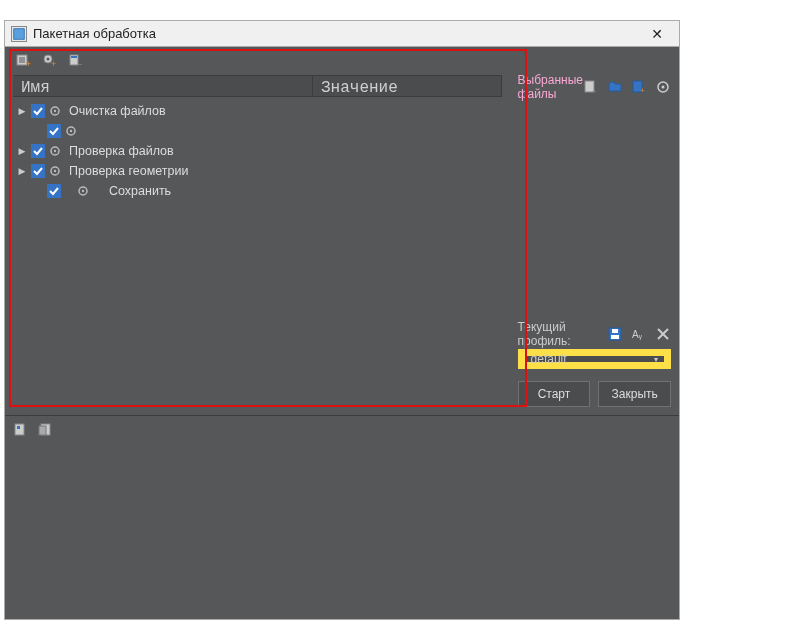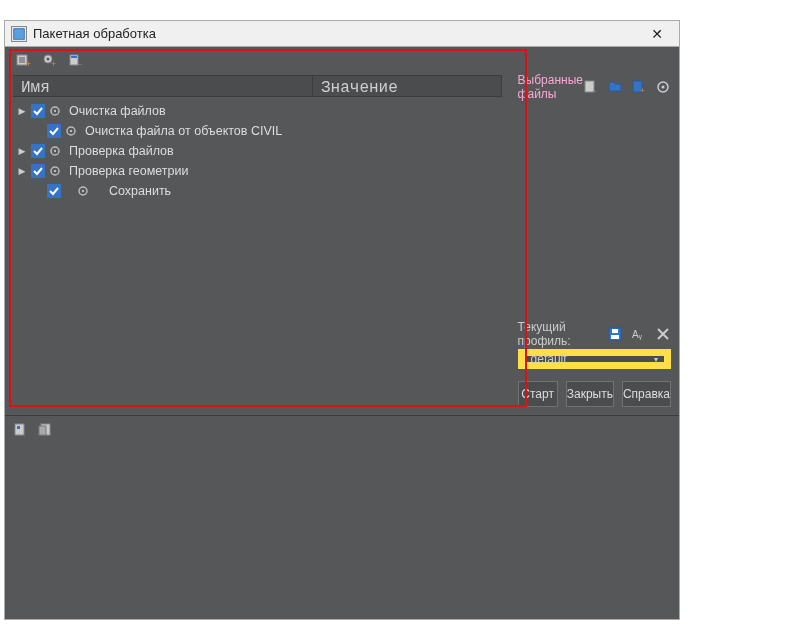--- a/index.html
+++ b/index.html
@@ -287,21 +287,20 @@
                     <svg viewBox="0 0 10 10">
                       <polyline points="1,5 4,8 9,2" stroke="#fff" stroke-width="2" fill="none"></polyline>
                     </svg>
                   </div>
                 <div class="gear">
                     <svg viewBox="0 0 12 12">
                       <circle cx="6" cy="6" r="4" fill="none" stroke="#bbb" stroke-width="1.5"></circle>
                       <circle cx="6" cy="6" r="1.2" fill="#bbb"></circle>
                     </svg>
                   </div>
-                <div class="label">Очистка файла от объектов CIVIL</div>
               </div>
             </div>
 
             <div class="row">
               <div class="arrow">▶</div>
               <div class="chk">
                   <svg viewBox="0 0 10 10">
                     <polyline points="1,5 4,8 9,2" stroke="#fff" stroke-width="2" fill="none"></polyline>
                   </svg>
                 </div>
@@ -408,21 +407,20 @@
           </div>
           <div class="combo">
             <span>default</span>
             <span class="caret">▾</span>
           </div>
         </div>
 
         <div class="btn-row">
           <div class="btn">Старт</div>
           <div class="btn">Закрыть</div>
-          <div class="btn">Справка</div>
         </div>
       </div>
     </div>
 
     <div class="lower">
       <div class="log-icons">
         <div class="mini-icon">
             <svg viewBox="0 0 14 14">
               <rect x="1" y="1" width="9" height="11" fill="#ccc" stroke="#888"></rect>
               <rect x="3" y="3" width="3" height="3" fill="#3573c4"></rect>

